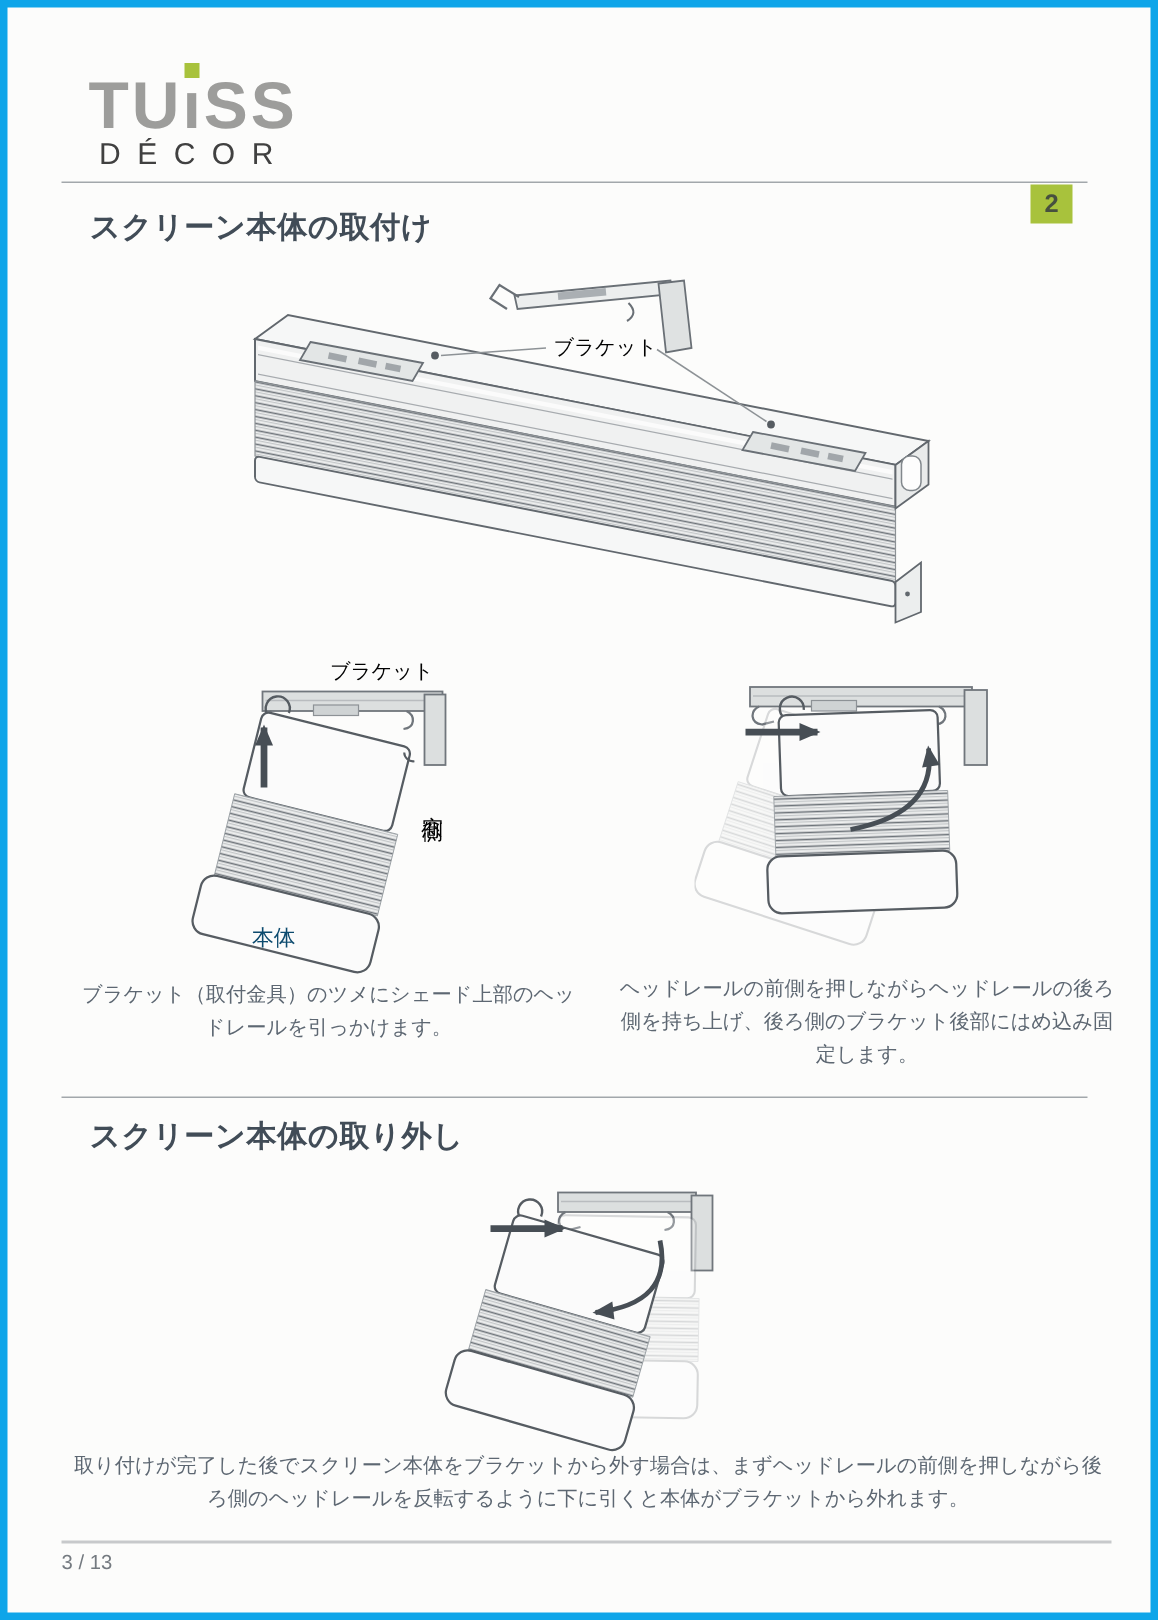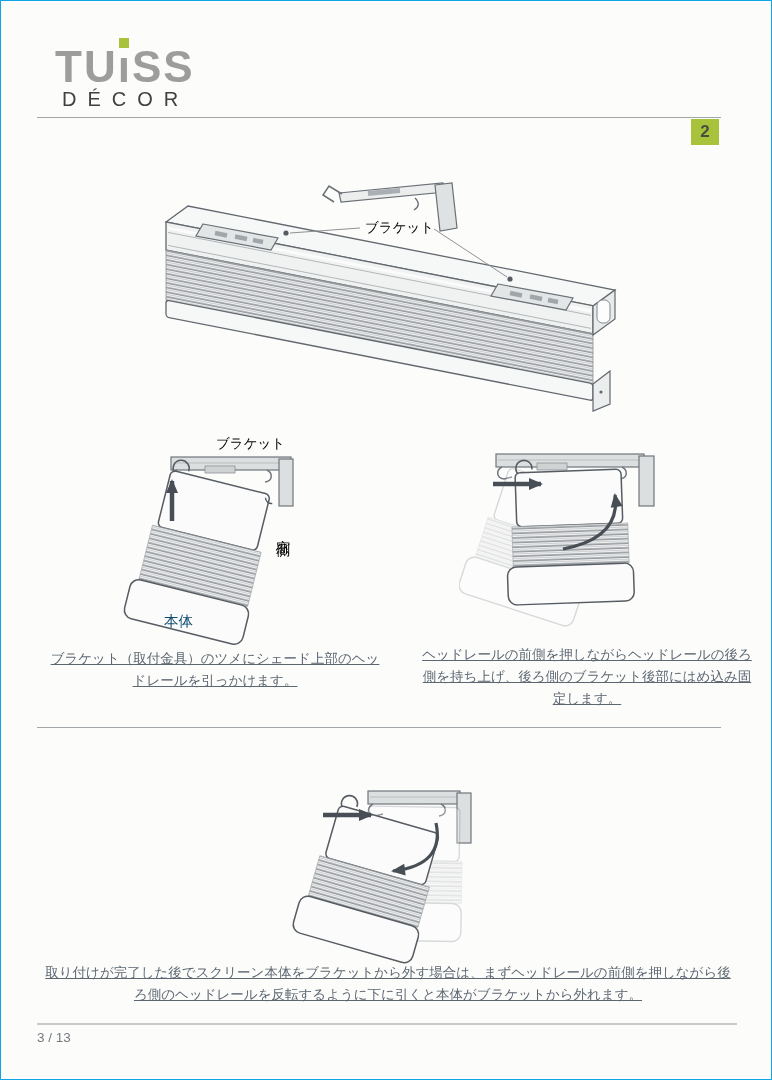--- a/index.html
+++ b/index.html
@@ -1,41 +1,41 @@
 <!DOCTYPE html>
 <html><head>
 <meta charset="utf-8">
 <style>
   html,body{margin:0;padding:0;background:#ffffff;}
   .page{
     position:relative;width:772px;height:1080px;box-sizing:border-box;
-    background:#fcfcfb;border:1px solid #0ea5e9;overflow:hidden;
+    background:#fcfcfb;border:5px solid #0ea5e9;overflow:hidden;
     font-family:"Liberation Sans","DejaVu Sans",sans-serif;
   }
   
   .logo{position:absolute;left:54px;top:44px;}
   .logo-word{font-size:44px;font-weight:700;color:#9d9d9b;letter-spacing:2px;line-height:1;}
   .logo-i{position:relative;display:inline-block;}
   .logo-dot{position:absolute;left:1px;top:-7px;width:10px;height:10px;background:#a8c23c;}
   .logo-tagline{font-size:20px;font-weight:400;color:#404040;letter-spacing:11px;line-height:1;margin-top:0;padding-left:7px;}
   .header-title{position:absolute;right:54px;top:51px;text-align:right;font-size:20px;font-weight:700;color:#434e59;line-height:1.42;letter-spacing:0.5px;}
   .divider{position:absolute;left:36px;height:1px;background:#a2a7ab;}
   #divider1{top:116px;width:684px;}
   #divider2{top:726px;width:684px;}
   .badge{
     position:absolute;top:118px;right:52px;width:28px;height:26px;background:#a8c23c;
     color:#47503f;font-size:17px;font-weight:700;display:flex;align-items:center;justify-content:center;
   }
   .section-heading{position:absolute;left:55px;font-size:20px;font-weight:700;color:#414c57;letter-spacing:0.5px;}
   #heading-install{top:133px;}
   #heading-remove{top:739px;}
   
-  .caption{position:absolute;font-size:13.5px;color:#5d6772;line-height:1.62;text-align:center;text-decoration:underline;}
+  .caption{position:absolute;font-size:13.5px;color:#5d6772;line-height:1.62;text-align:center;}
   #cap-left{left:44px;top:647px;width:340px;}
-  #cap-right{left:420px;top:643px;width:332px;}
+  #cap-right{left:407px;top:643px;width:332px;}
   #cap-bottom{left:40px;top:961px;width:694px;}
   .diagram-label{position:absolute;font-size:13.5px;color:#000000;white-space:nowrap;}
   #lbl-bracket-main{left:364px;top:218px;}
   #lbl-bracket-left{left:215px;top:434px;}
   #lbl-window{left:272px;top:527px;writing-mode:vertical-rl;letter-spacing:4px;font-size:14.5px;}
   #lbl-body{left:163px;top:611px;font-size:14.5px;color:#0c4a6e;}
   
   .footer-line{position:absolute;left:36px;top:1022px;width:700px;height:2px;background:#c7c9cb;}
   .footer-text{position:absolute;left:36px;top:1029px;font-size:13.5px;color:#747a80;}
   
@@ -54,20 +54,21 @@
     <div class="logo-word"><span>TU</span><span class="logo-i"><span class="logo-dot"></span><span>ı</span></span><span>SS</span></div>
     <div class="logo-tagline">DÉCOR</div>
   </div>
 
   <div class="header-title">
   </div>
 
   <div class="divider" id="divider1"></div>
   <div class="badge">2</div>
 
+  <div class="section-heading" id="heading-install">スクリーン本体の取付け</div>
 
   <svg id="svg-main" class="ill" width="475" height="255" viewBox="0 0 475 255">
     <defs>
       <pattern id="pleat" width="8" height="4.6" patternUnits="userSpaceOnUse">
         <rect width="8" height="4.6" fill="#f0f1f1"></rect>
         <line x1="0" y1="1" x2="8" y2="1" stroke="#6d7379" stroke-width="1.1"></line>
         <line x1="0" y1="3.1" x2="8" y2="3.1" stroke="#b9bcbf" stroke-width="0.7"></line>
       </pattern>
       <marker id="ah" markerUnits="userSpaceOnUse" markerWidth="16" markerHeight="14" refX="13" refY="7" orient="auto">
         <path d="M1,1 L15,7 L1,13 Z" fill="#474e55"></path>
@@ -161,20 +162,21 @@
       <rect x="45" y="122" width="126" height="38" rx="9" fill="#fbfbfb" stroke="#565c62" stroke-width="1.5"></rect>
     </g>
     <line x1="34" y1="41" x2="82" y2="41" stroke="#474e55" stroke-width="4.5" marker-end="url(#ah)"></line>
     <path d="M104,106 Q162,95 156,52" fill="none" stroke="#474e55" stroke-width="3.2" marker-end="url(#ah)"></path>
   </svg>
 
   <div class="caption" id="cap-left">ブラケット（取付金具）のツメにシェード上部のヘッドレールを引っかけます。</div>
   <div class="caption" id="cap-right">ヘッドレールの前側を押しながらヘッドレールの後ろ側を持ち上げ、後ろ側のブラケット後部にはめ込み固定します。</div>
 
   <div class="divider" id="divider2"></div>
+  <div class="section-heading" id="heading-remove">スクリーン本体の取り外し</div>
 
   <svg id="svg-bottom" class="ill" width="240" height="190" viewBox="0 0 240 190">
     <g>
       <rect x="95" y="12" width="92" height="13" fill="#dcdfdf" stroke="#70767c" stroke-width="1.2"></rect>
       <line x1="97" y1="18" x2="185" y2="18" stroke="#b9bcbf" stroke-width="1"></line>
       <path d="M100,25 c-6,3 -6,11 2,12 l8,-2" fill="none" stroke="#70767c" stroke-width="1.5"></path>
       <path d="M168,25 c6,3 6,11 -2,12" fill="none" stroke="#70767c" stroke-width="1.5"></path>
       <rect x="184" y="14" width="14" height="50" fill="#dcdfdf" stroke="#70767c" stroke-width="1.2"></rect>
     </g>
     <g opacity="0.26" transform="rotate(1 150 30)">

